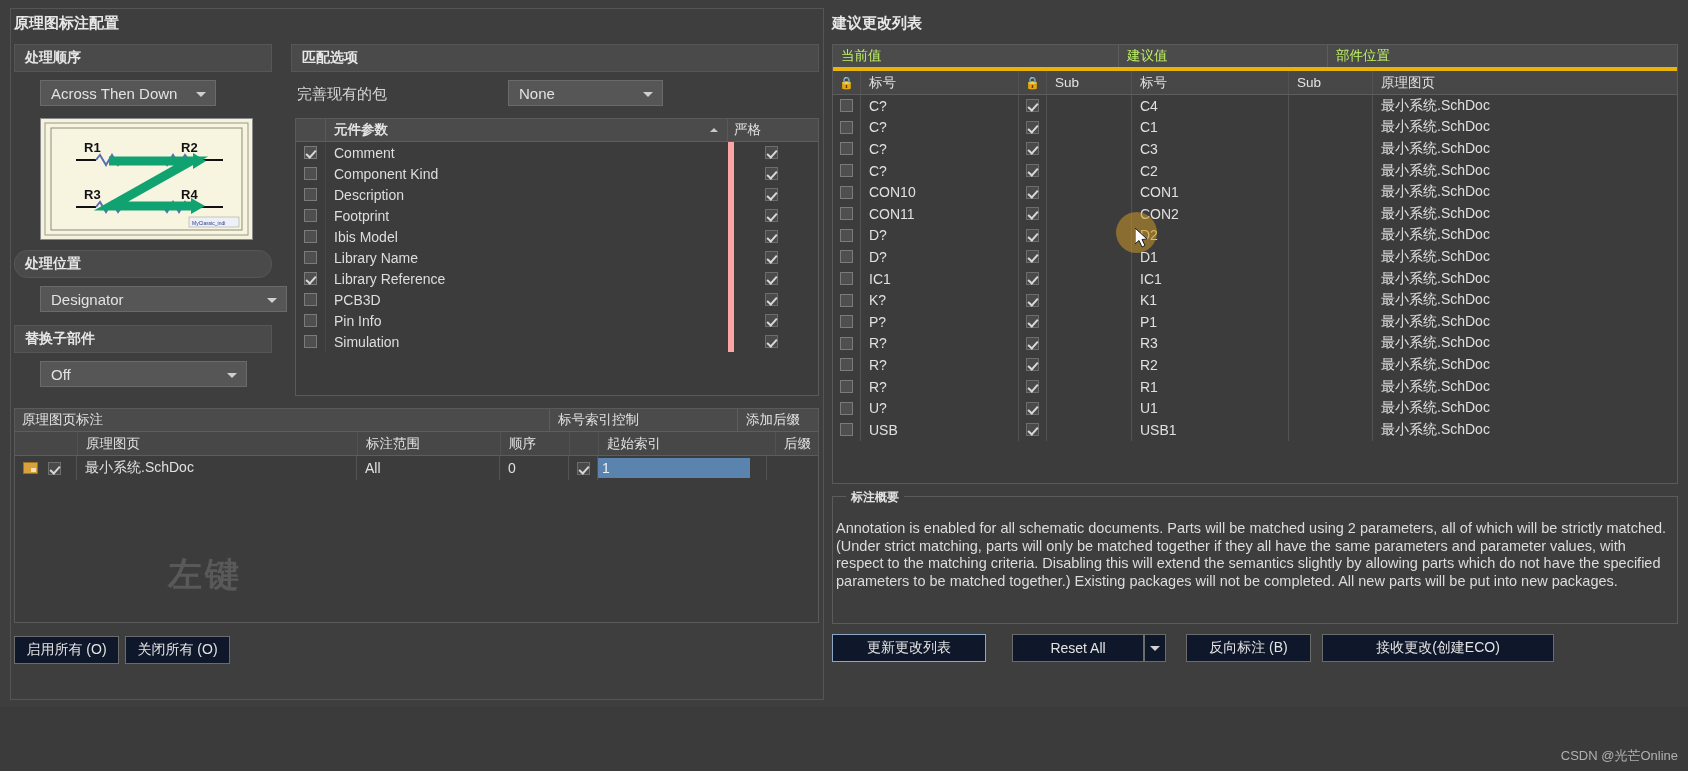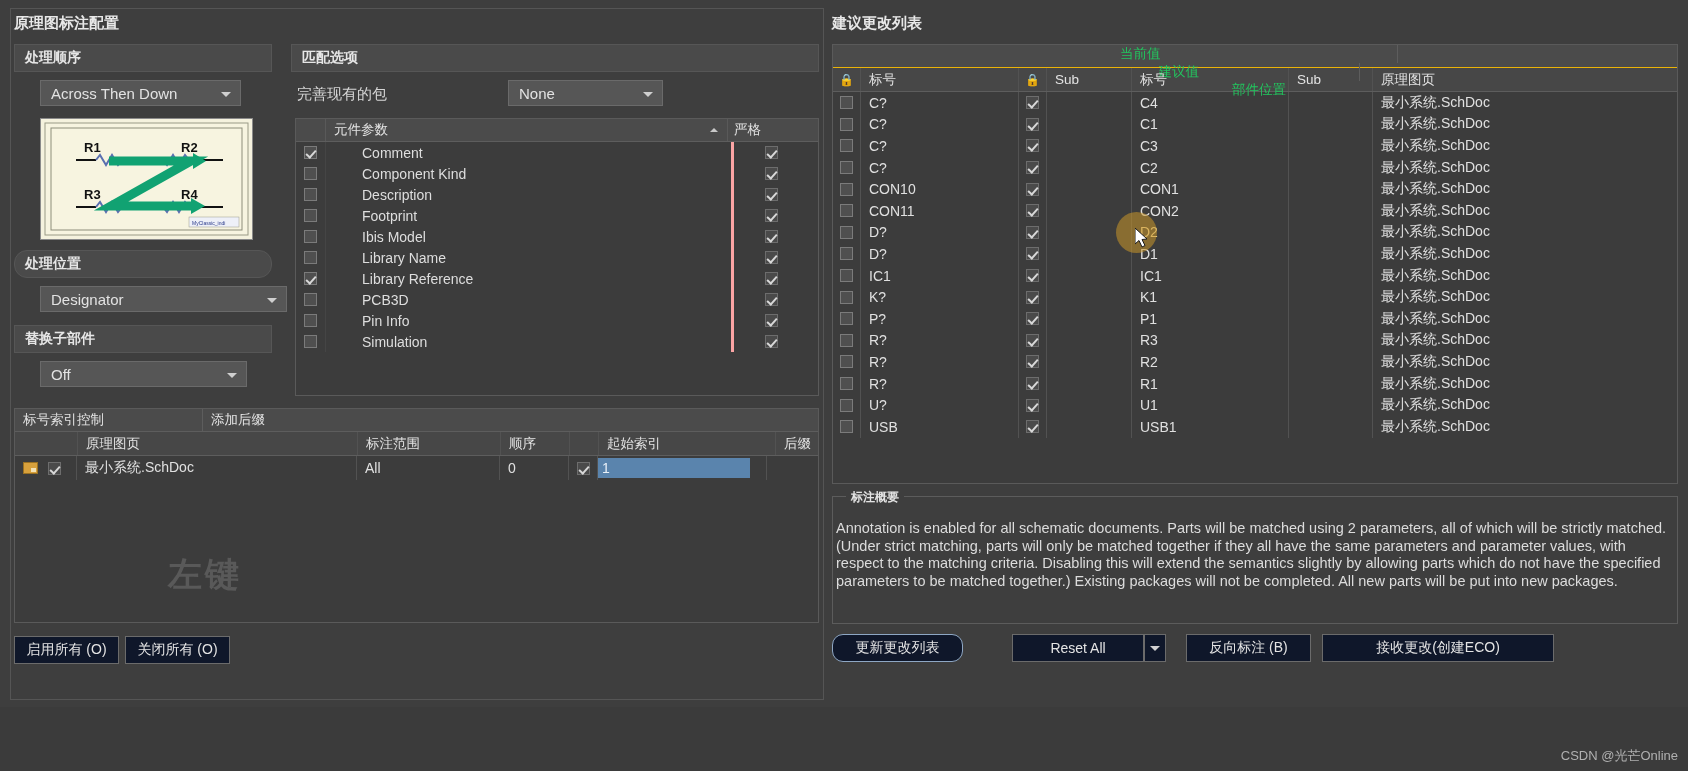--- a/index.html
+++ b/index.html
@@ -43,50 +43,50 @@
     content:"";position:absolute;left:3px;top:1px;width:4px;height:8px;
     border:solid #d8d8d8;border-width:0 2px 2px 0;transform:rotate(42deg);
   }
   .cb.dim{background:#4a4a4a;border-color:#6d6d6d;}
 
   
   #left-pane{position:absolute;left:10px;top:8px;width:812px;height:690px;}
   #left-title{position:absolute;left:14px;top:14px;}
 
   #order-hdr{position:absolute;left:14px;top:44px;width:258px;box-sizing:border-box;}
-  #order-combo{position:absolute;left:40px;top:80px;width:201px;}
+  #order-combo{position:absolute;left:40px;top:80px;width:176px;}
 
   #zthumb{position:absolute;left:40px;top:118px;width:213px;height:122px;
           border:1px solid #8a8a8a;background:#f5f2de;box-sizing:border-box;}
   #pos-hdr{position:absolute;left:14px;top:250px;width:258px;box-sizing:border-box;border-radius:13px;}
   #pos-combo{position:absolute;left:40px;top:286px;width:247px;}
   #sub-hdr{position:absolute;left:14px;top:325px;width:258px;box-sizing:border-box;}
   #sub-combo{position:absolute;left:40px;top:361px;width:207px;}
 
   
   #match-hdr{position:absolute;left:291px;top:44px;width:528px;box-sizing:border-box;}
   #match-lbl{position:absolute;left:297px;top:85px;font-size:15px;}
   #match-combo{position:absolute;left:508px;top:80px;width:155px;}
 
   #param-table{position:absolute;left:295px;top:118px;width:524px;height:278px;
                background:#3c3c3c;border:1px solid #5a5a5a;box-sizing:border-box;}
   .ptr-hdr{display:flex;height:22px;background:#4b4b4b;border-bottom:1px solid #5d5d5d;
            font-size:13.5px;color:#e3e3e3;align-items:center;}
   .ptr-hdr .c0{width:29px;border-right:1px solid #595959;height:100%;}
   .ptr-hdr .c1{flex:1;position:relative;padding-left:8px;height:100%;
-               display:flex;align-items:center;border-right:1px solid #595959;}
+               display:flex;align-items:center;border-right:1px solid #595959;font-weight:bold;}
   .ptr-hdr .c1 .sortarw{position:absolute;right:9px;top:9px;width:0;height:0;
                border-left:4px solid transparent;border-right:4px solid transparent;
                border-bottom:4px solid #c9c9c9;}
   .ptr-hdr .c2{width:84px;padding-left:6px;height:100%;display:flex;align-items:center;}
   .ptr-row{display:flex;height:21px;align-items:center;font-size:14px;color:#dedede;}
   .ptr-row .c0{width:29px;text-align:center;border-right:1px solid #454545;height:100%;
                display:flex;align-items:center;justify-content:center;}
-  .ptr-row .c1{flex:1;padding-left:8px;border-right:3px solid #fca5a5;height:100%;
-               display:flex;align-items:center;margin-left:28px;}
+  .ptr-row .c1{flex:1;padding-left:8px;border-right:6px solid #fca5a5;height:100%;
+               display:flex;align-items:center;}
   .ptr-row .c2{width:84px;height:100%;display:flex;align-items:center;padding-left:31px;
                box-sizing:border-box;}
 
   
   #sheet-table{position:absolute;left:14px;top:408px;width:805px;height:215px;
                background:#3c3c3c;border:1px solid #5a5a5a;box-sizing:border-box;}
   .sh-grp{display:flex;height:22px;background:#4b4b4b;border-bottom:1px solid #5d5d5d;
           font-size:13.5px;align-items:center;color:#e3e3e3;}
   .sh-hdr{display:flex;height:23px;background:#474747;border-bottom:1px solid #5d5d5d;
           font-size:13.5px;align-items:center;color:#e3e3e3;}
@@ -108,22 +108,22 @@
             padding-left:4px;box-sizing:border-box;width:152px;}
   #leftkey{position:absolute;left:168px;top:552px;font-size:34px;color:#595959;
            letter-spacing:3px;font-weight:bold;}
 
   #btn-enable{position:absolute;left:14px;top:636px;width:105px;height:28px;}
   #btn-disable{position:absolute;left:125px;top:636px;width:105px;height:28px;}
   #right-title{position:absolute;left:832px;top:14px;}
 
   #chg-table{position:absolute;left:832px;top:44px;width:846px;height:440px;
              background:#3c3c3c;border:1px solid #5a5a5a;box-sizing:border-box;}
-  .ch-grp{display:flex;height:22px;background:#4b4b4b;border-bottom:1px solid #eab308;
-          font-size:13.5px;align-items:center;color:#22c55e;flex-direction:column;}
+  .ch-grp{display:flex;height:22px;background:#4b4b4b;border-bottom:4px solid #eab308;
+          font-size:13.5px;align-items:center;color:#bef264;}
   .ch-hdr{display:flex;height:23px;background:#474747;border-bottom:1px solid #5d5d5d;
           font-size:13.5px;align-items:center;color:#e3e3e3;}
   .ch-row{display:flex;height:21.6px;align-items:center;font-size:14px;color:#e0e0e0;}
   .cg1{width:277px;padding-left:8px;border-right:1px solid #5d5d5d;height:100%;display:flex;align-items:center;}
   .cg2{width:200px;padding-left:8px;border-right:1px solid #5d5d5d;height:100%;display:flex;align-items:center;}
   .cg3{flex:1;padding-left:8px;height:100%;display:flex;align-items:center;}
   .k0{width:27px;height:100%;border-right:1px solid #525252;display:flex;align-items:center;justify-content:center;}
   .k1{width:149px;padding-left:8px;border-right:1px solid #525252;height:100%;display:flex;align-items:center;}
   .k2{width:27px;height:100%;border-right:1px solid #525252;display:flex;align-items:center;justify-content:center;}
   .k3{width:76px;padding-left:8px;border-right:1px solid #525252;height:100%;display:flex;align-items:center;}
@@ -132,21 +132,21 @@
   .k6{flex:1;padding-left:8px;height:100%;display:flex;align-items:center;}
   .lock{font-size:12px;color:#dcdcdc;}
 
   #summary{position:absolute;left:832px;top:496px;width:846px;height:128px;
            border:1px solid #5c5c5c;box-sizing:border-box;}
   #summary-legend{position:absolute;left:846px;top:489px;background:#3e3e3e;
            padding:0 5px;font-size:12px;font-weight:bold;color:#e3e3e3;}
   #summary-text{position:absolute;left:832px;top:520px;width:846px;
            font-size:14.5px;line-height:17.5px;color:#dcdcdc;padding:0 4px;box-sizing:border-box;}
 
-  #btn-update{position:absolute;left:832px;top:634px;width:131px;height:28px;border-radius:11px;}
+  #btn-update{position:absolute;left:832px;top:634px;width:154px;height:28px;}
   #btn-reset{position:absolute;left:1012px;top:634px;width:132px;height:28px;}
   #btn-reset-arrow{position:absolute;left:1144px;top:634px;width:22px;height:28px;}
   #btn-back{position:absolute;left:1186px;top:634px;width:125px;height:28px;}
   #btn-accept{position:absolute;left:1322px;top:634px;width:232px;height:28px;}
 
   #cursor{position:absolute;left:1116px;top:212px;width:41px;height:41px;
           border-radius:50%;background:rgba(200,150,40,.55);}
   #cursor-arrow{position:absolute;left:1135px;top:228px;}
 
   #watermark{position:absolute;right:10px;bottom:6px;font-size:13px;color:#b0b0b0;}
@@ -322,20 +322,21 @@
           <div class="c1">Simulation</div>
           <div class="c2">
             <span class="cb dim on"></span>
           </div>
         </div>
       </div>
   </div>
 
   <div id="sheet-table">
     <div class="sh-grp">
+      <div class="g1">原理图页标注</div>
       <div class="g2">标号索引控制</div>
       <div class="g3">添加后缀</div>
     </div>
     <div class="sh-hdr">
       <div class="h0"></div>
       <div class="h1">原理图页</div>
       <div class="h2">标注范围</div>
       <div class="h3">顺序</div>
       <div class="h4"></div>
       <div class="h5">起始索引</div>

